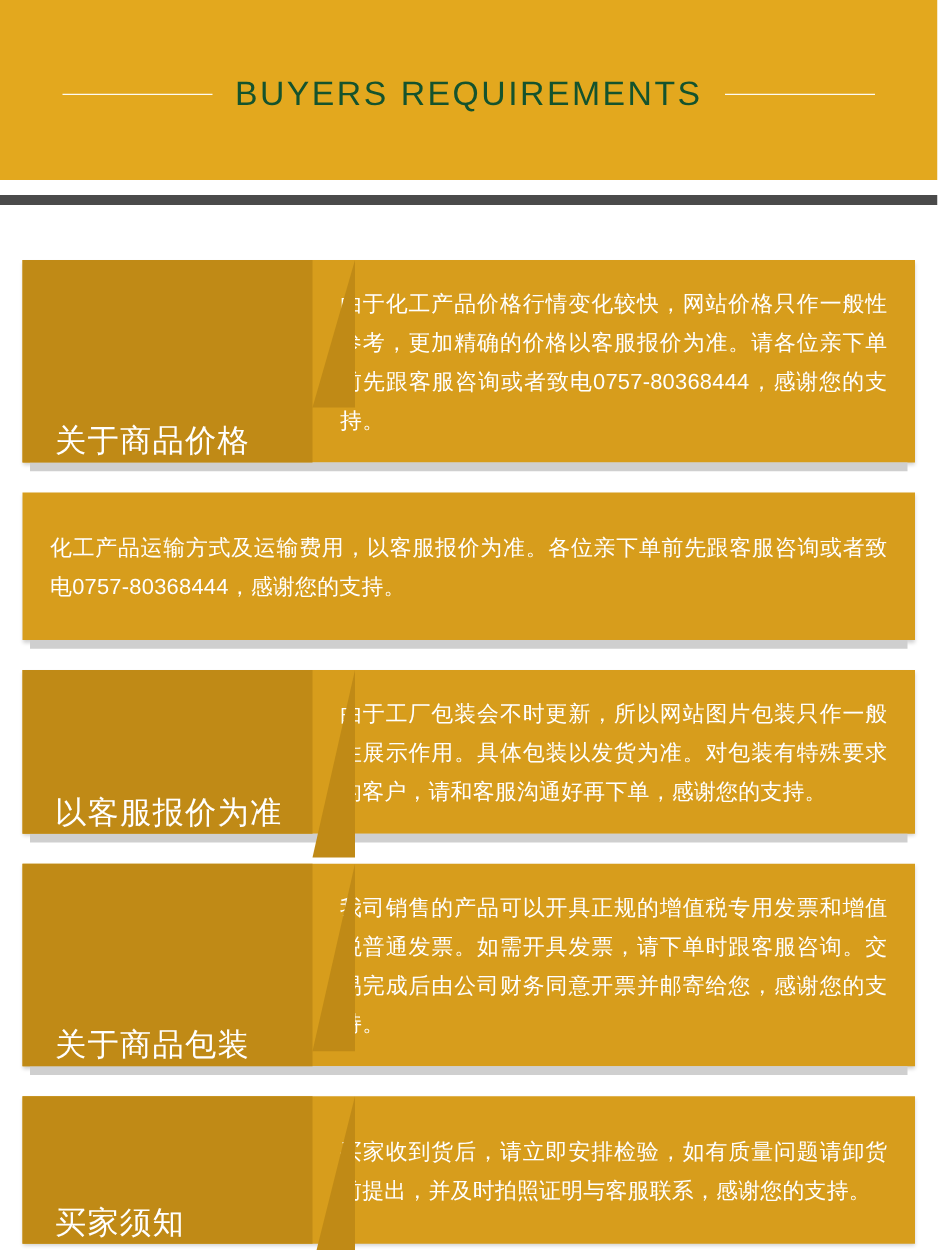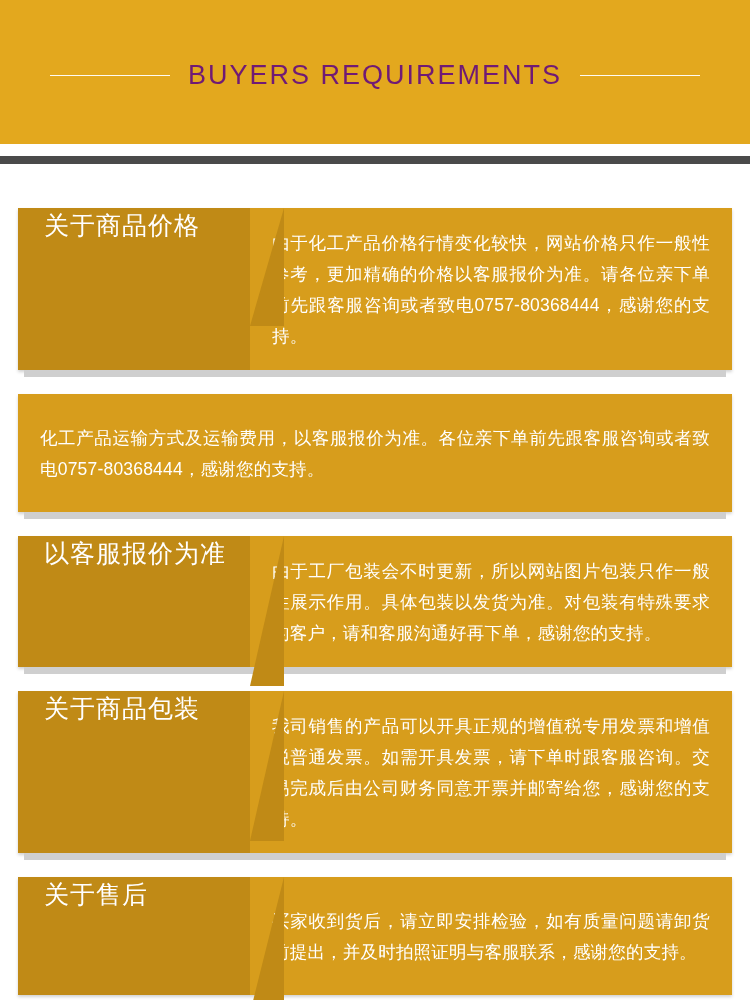--- a/index.html
+++ b/index.html
@@ -50,21 +50,21 @@
   }
   .header-rule {
     height: 1px;
     background: #ffffff;
     width: 120px;
     opacity: 0.95;
   }
   .header-rule.left { margin-right: 18px; }
   .header-rule.right { margin-left: 18px; }
   .header-sub {
-    color: #701a75;
+    color: #14532d;
     font-size: 27px;
     letter-spacing: 2px;
     white-space: nowrap;
   }
 
   
   .header-gap {
     width: 750px;
     height: 12px;
     background: #ffffff;
@@ -89,21 +89,21 @@
     min-height: 118px;
     box-shadow: 0 2px 3px rgba(0,0,0,0.18);
   }
 
   .row-label {
     position: relative;
     width: 232px;
     flex: 0 0 232px;
     background: #c08a16;
     display: flex;
-    align-items: flex-start;
+    align-items: flex-end;
     padding-left: 26px;
     box-sizing: border-box;
     z-index: 2;
   }
   
   .row-label:after {
     content: "";
     position: absolute;
     top: 0;
     right: -34px;
@@ -202,21 +202,21 @@
         <div class="row-label-text">关于商品包装</div>
       </div>
       <div class="row-body">
         <div class="row-body-text">我司销售的产品可以开具正规的增值税专用发票和增值税普通发票。如需开具发票，请下单时跟客服咨询。交易完成后由公司财务同意开票并邮寄给您，感谢您的支持。</div>
       </div>
     </div>
 
     <div class="row tall">
 
       <div class="row-label">
-        <div class="row-label-text">关于售后</div>
+        <div class="row-label-text">买家须知</div>
       </div>
       <div class="row-body">
         <div class="row-body-text">买家收到货后，请立即安排检验，如有质量问题请卸货前提出，并及时拍照证明与客服联系，感谢您的支持。</div>
       </div>
     </div>
 
   </div>
 
 </div>
 

